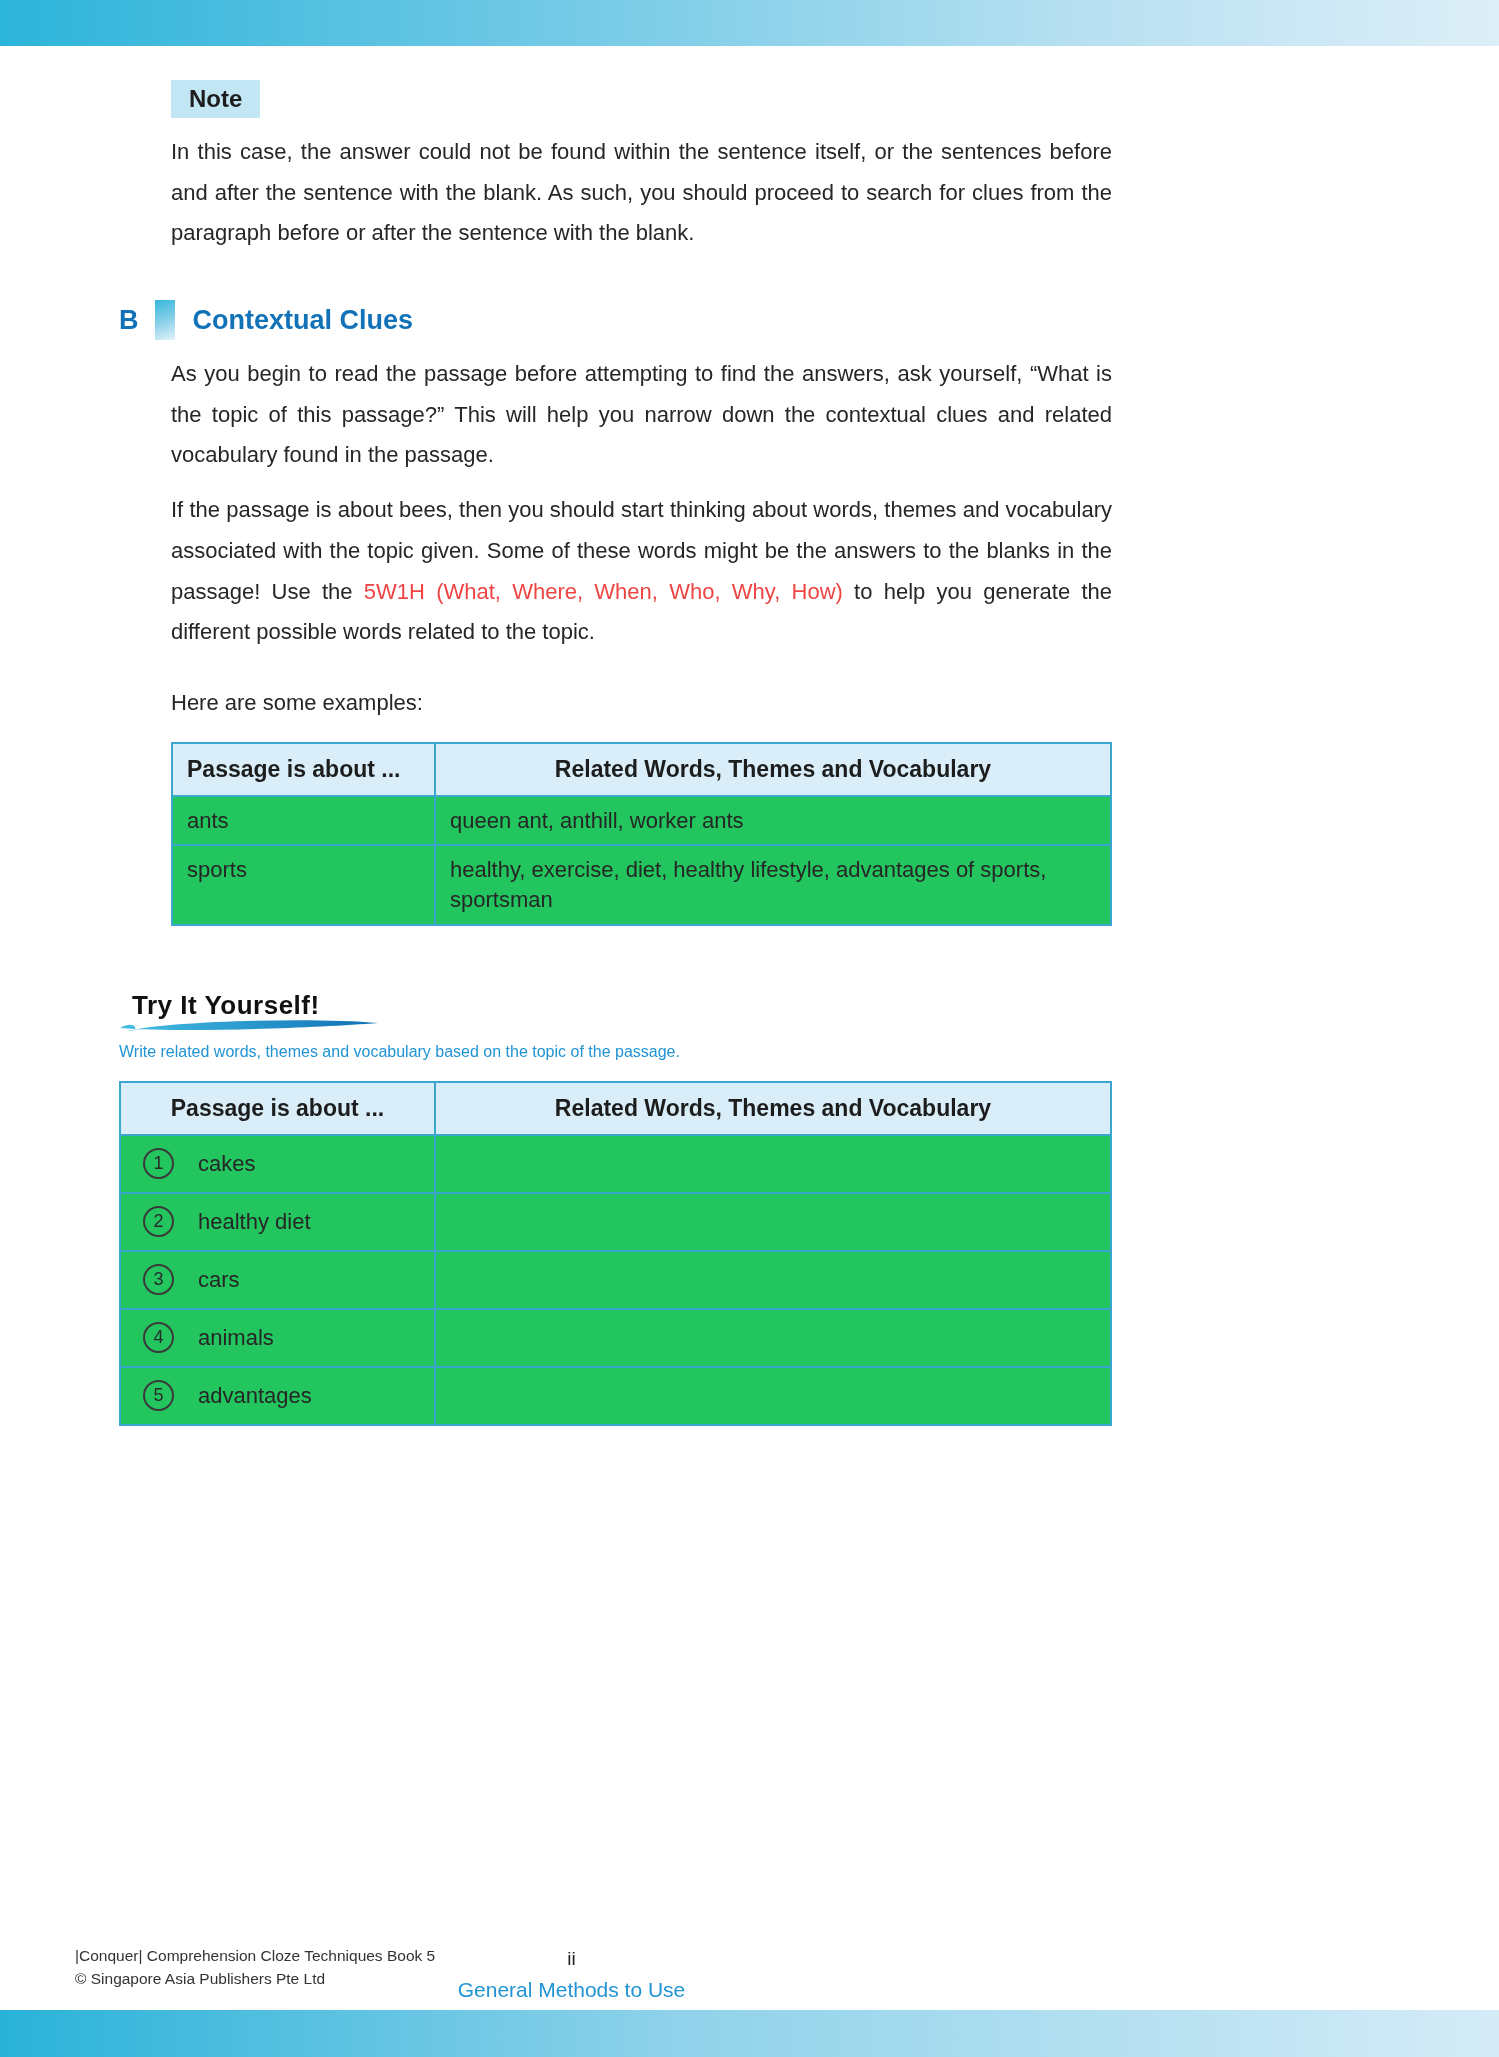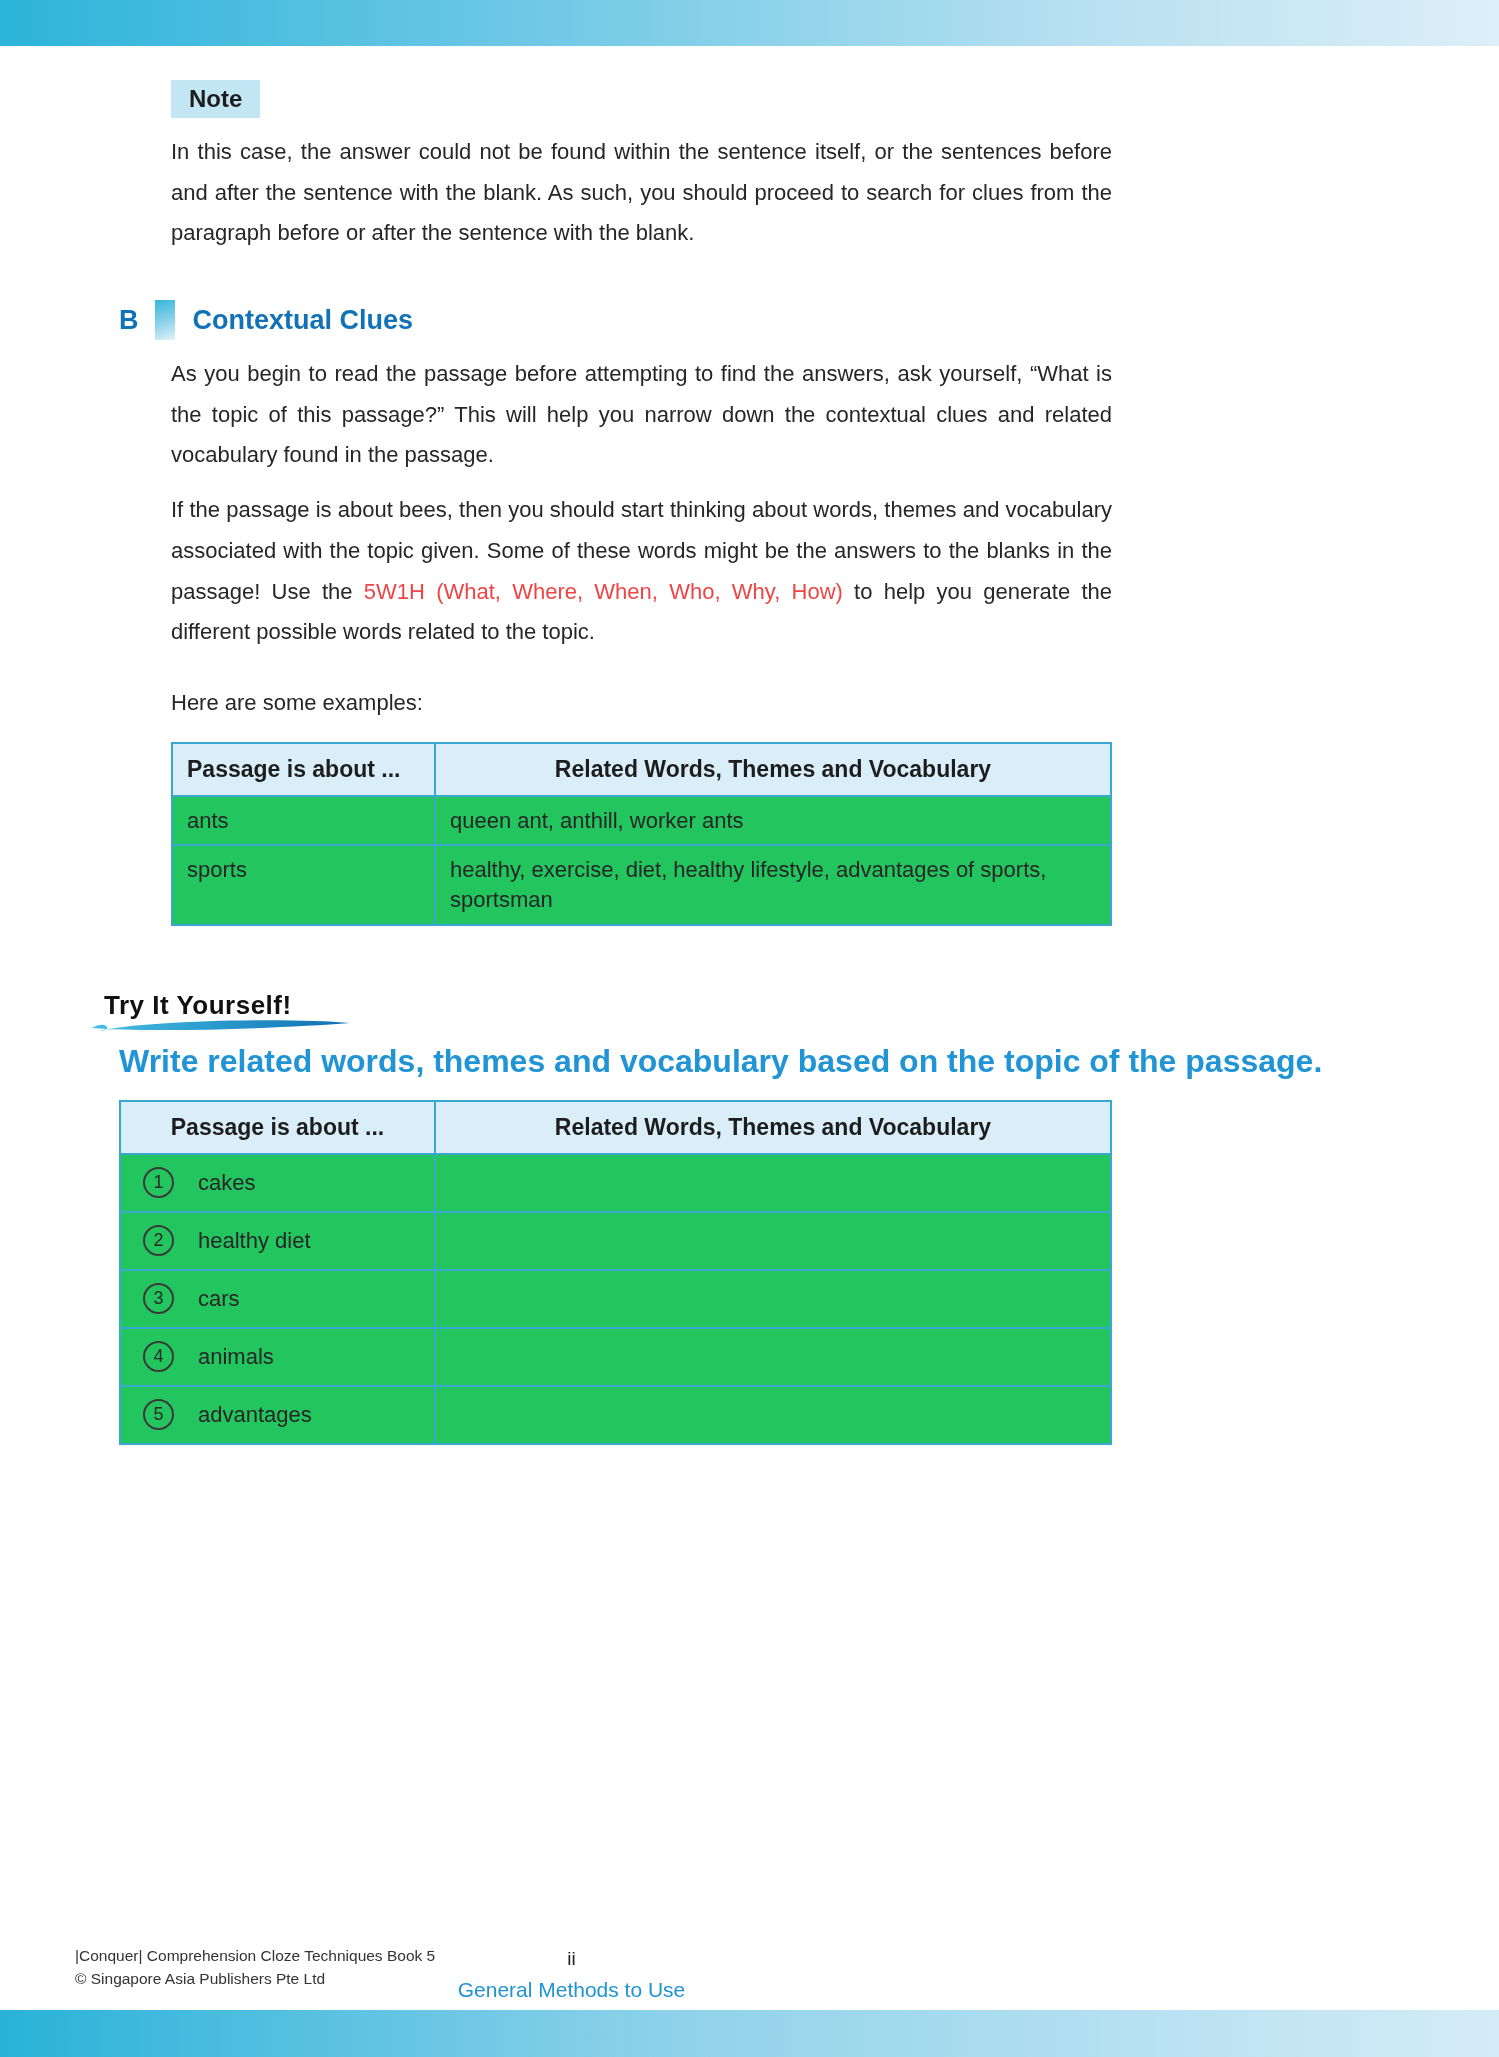--- a/index.html
+++ b/index.html
@@ -48,25 +48,25 @@
     background:#d9eef8; font-size:23px; font-weight:bold; color:#1d1d1d;
     padding:12px 14px; text-align:center;
   }
   .ex-table th.left { text-align:left; }
   .ex-table td {
     font-size:22px; color:#262626; padding:9px 14px; vertical-align:top; line-height:1.35;
   }
   .ex-table .col-topic { width:263px; }
 
   .tryit { margin-top:64px; }
-  .tryit-title-wrap { position:relative; display:inline-block; margin-left:60px; }
+  .tryit-title-wrap { position:relative; display:inline-block; margin-left:88px; }
   .tryit-title { font-size:26px; font-weight:bold; color:#111; letter-spacing:0.5px; }
   .swoosh { position:absolute; left:-18px; bottom:-14px; }
   .instruction {
-    margin:22px 0 4px 75px; font-size:32px; font-weight:bold; color:#2094d4;
+    margin:22px 0 4px 75px; font-size:16px; font-weight:normal; color:#2094d4;
   }
   .practice-table { margin:20px 0 0 75px; width:993px; }
   .practice-table th, .practice-table td { border:2px solid #3ba7ce; }
   .practice-table th {
     background:#d9eef8; font-size:23px; font-weight:bold; color:#1d1d1d;
     padding:12px 14px; text-align:center;
   }
   .practice-table .col-topic { width:315px; }
   .practice-table td { height:58px; font-size:22px; color:#262626; }
   .topic-flex { display:flex; align-items:center; gap:24px; padding-left:22px; }

